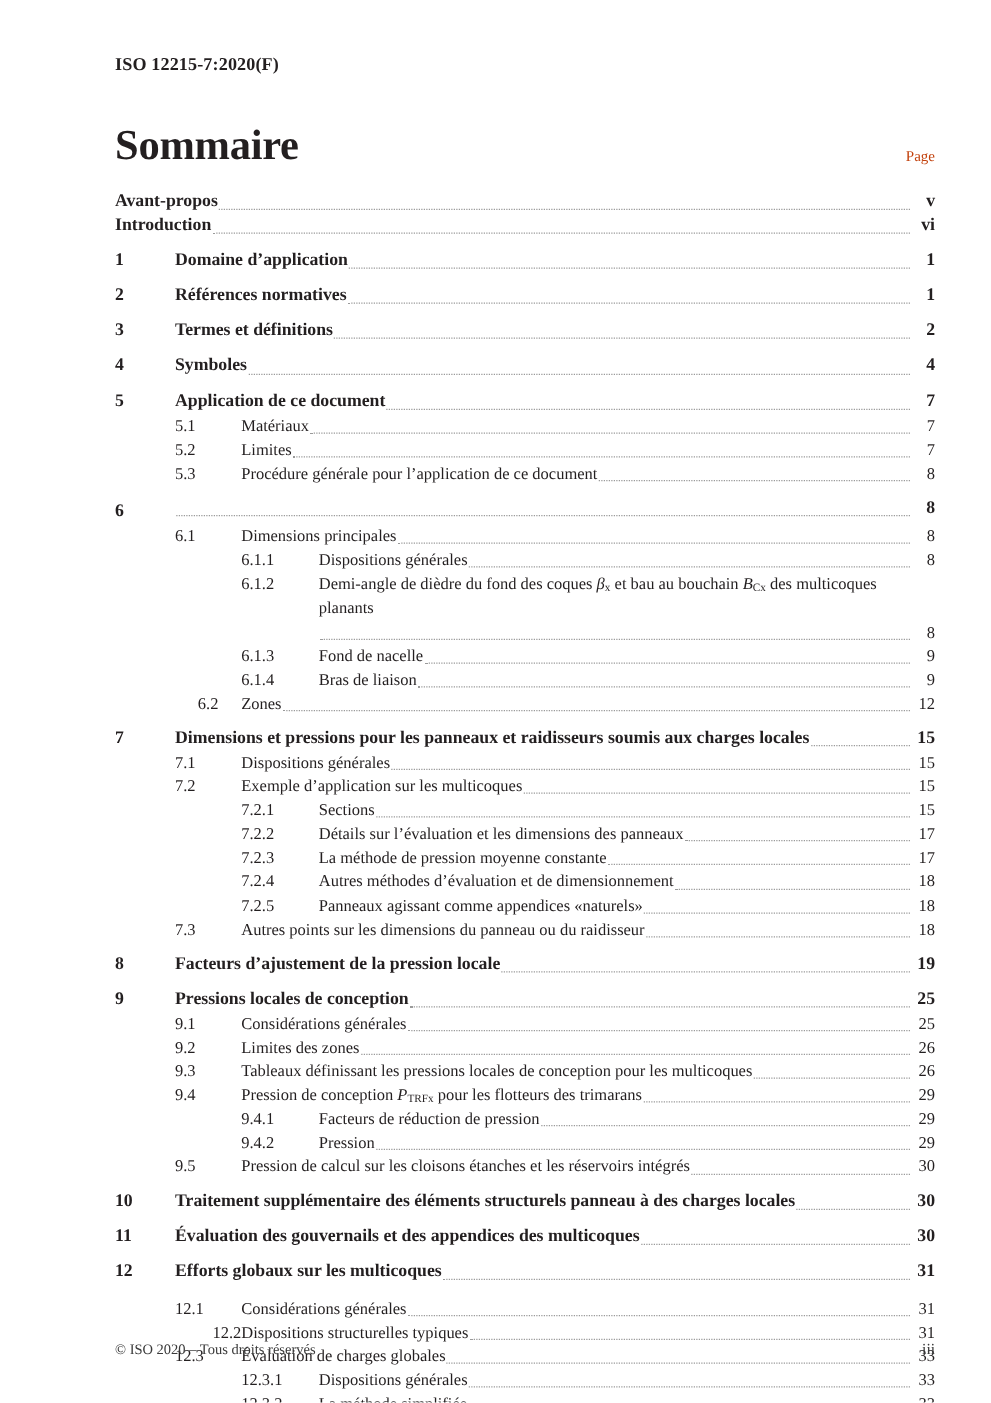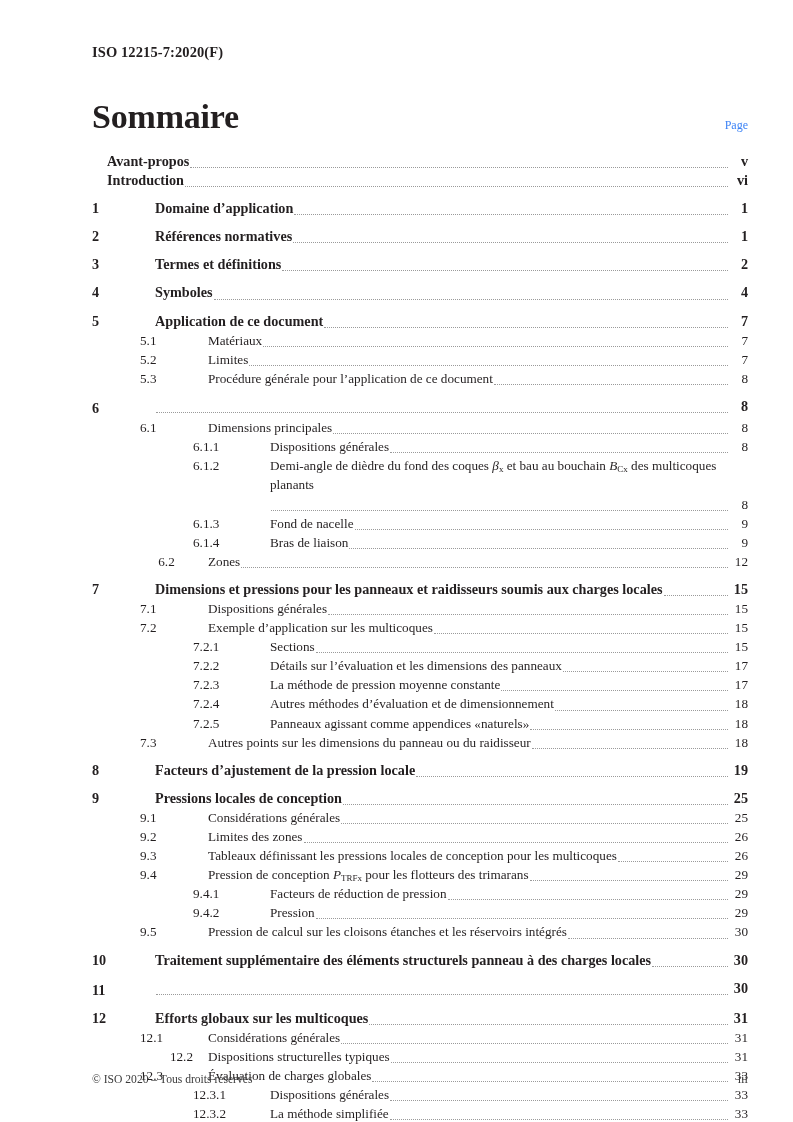--- a/index.html
+++ b/index.html
@@ -47,21 +47,21 @@
   .doc-title {
     font-size: 34px;
     font-weight: bold;
     line-height: 1;
     letter-spacing: -0.2px;
   }
   .page-label {
     font-size: 12px;
     line-height: 1;
     padding-bottom: 3px;
-    color: #3b82f6;
+    color: #c2410c;
   }
   
   .toc {
     position: absolute;
     left: 92px;
     top: 152px;
     width: 656px;
   }
   .toc-row {
     display: flex;
@@ -75,21 +75,20 @@
   .num {
     flex: 0 0 auto;
     text-align: left;
     white-space: nowrap;
   }
   .body-col {
     flex: 1 1 auto;
     min-width: 0;
     display: flex;
     align-items: flex-end;
-    margin-left: 15px;
   }
   .label {
     flex: 0 1 auto;
     white-space: normal;
   }
   .leader {
     flex: 1 1 auto;
     min-width: 4px;
     position: relative;
     align-self: flex-end;
@@ -469,35 +468,36 @@
         <span class="num">10</span>
         <div class="body-col">
           <span class="label">Traitement supplémentaire des éléments structurels panneau à des charges locales</span>
           <span class="leader"></span>
           <span class="pg">30</span>
         </div>
       </div>
       <div class="toc-row lvl-1 gap-before">
         <span class="num">11</span>
         <div class="body-col">
+          <span class="label">Évaluation des gouvernails et des appendices des multicoques</span>
           <span class="leader"></span>
           <span class="pg">30</span>
         </div>
       </div>
       <div class="toc-row lvl-1 gap-before">
         <span class="num">12</span>
         <div class="body-col">
           <span class="label">Efforts globaux sur les multicoques</span>
           <span class="leader"></span>
           <span class="pg">31</span>
         </div>
       </div>
       <div class="toc-row lvl-2">
         <span class="spacer-48"></span>
-        <span class="num" style="width: 53px;">12.1</span>
+        <span class="num" style="width: 53px; margin-top: 10px;">12.1</span>
         <div class="body-col">
           <span class="label">Considérations générales</span>
           <span class="leader"></span>
           <span class="pg">31</span>
         </div>
       </div>
       <div class="toc-row lvl-2">
         <span class="spacer-48"></span>
         <span class="num" style="width: 53px; text-align: right;">12.2</span>
         <div class="body-col">

